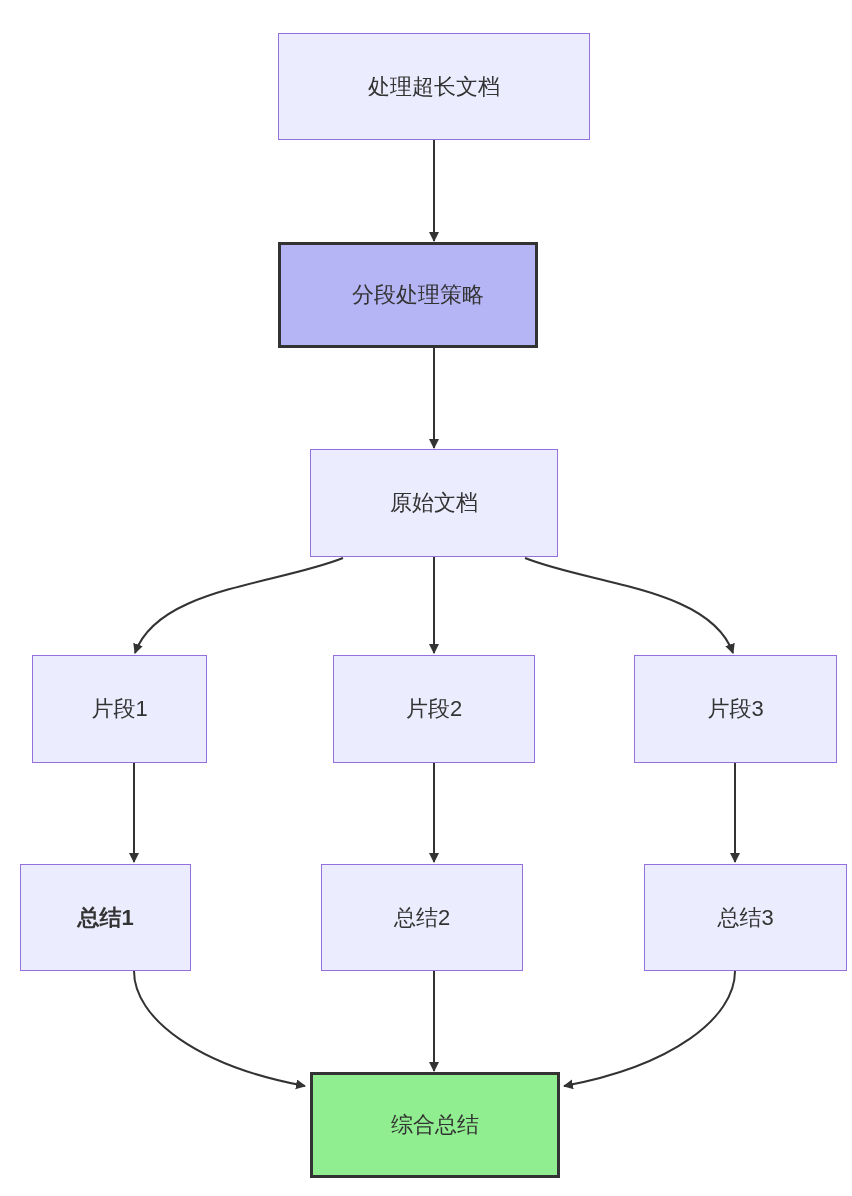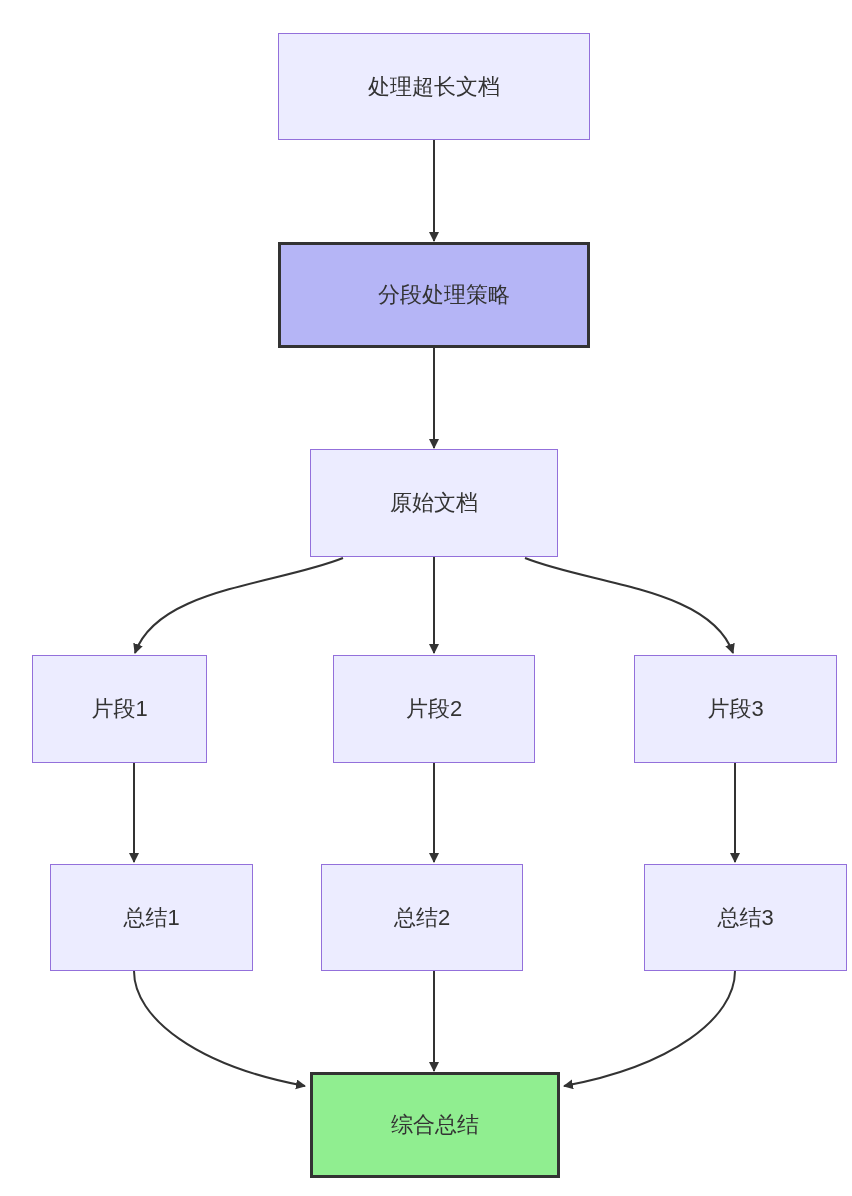--- a/index.html
+++ b/index.html
@@ -54,26 +54,26 @@
   }
   .node.emphasis-strategy {
     background: var(--strategy-fill);
     border: 3px solid var(--emphasis-border);
   }
   .node.emphasis-final {
     background: var(--final-fill);
     border: 3px solid var(--emphasis-border);
   }
   .n-process  { left: 278px; top: 33px;   width: 312px; height: 107px; }
-  .n-strategy { left: 278px; top: 242px;  width: 312px; height: 106px; padding-left: 20px; }
+  .n-strategy { left: 278px; top: 242px;  width: 260px; height: 106px; padding-left: 20px; }
   .n-doc      { left: 310px; top: 449px;  width: 248px; height: 108px; }
   .n-seg1     { left: 32px;  top: 655px;  width: 175px; height: 108px; }
   .n-seg2     { left: 333px; top: 655px;  width: 202px; height: 108px; align-items: center; }
   .n-seg3     { left: 634px; top: 655px;  width: 203px; height: 108px; }
-  .n-sum1     { left: 50px;  top: 864px;  width: 203px; height: 107px; }
+  .n-sum1     { left: 20px;  top: 864px;  width: 171px; height: 107px; font-weight: bold; }
   .n-sum2     { left: 321px; top: 864px;  width: 202px; height: 107px; }
   .n-sum3     { left: 634px; top: 864px;  width: 203px; height: 107px; margin-left: 10px; }
   .n-final    { left: 310px; top: 1072px; width: 250px; height: 106px; }
 </style>
 </head>
 <body>
 
 <div class="canvas">
 
   <svg class="edges" viewBox="0 0 852 1196" xmlns="http://www.w3.org/2000/svg">

